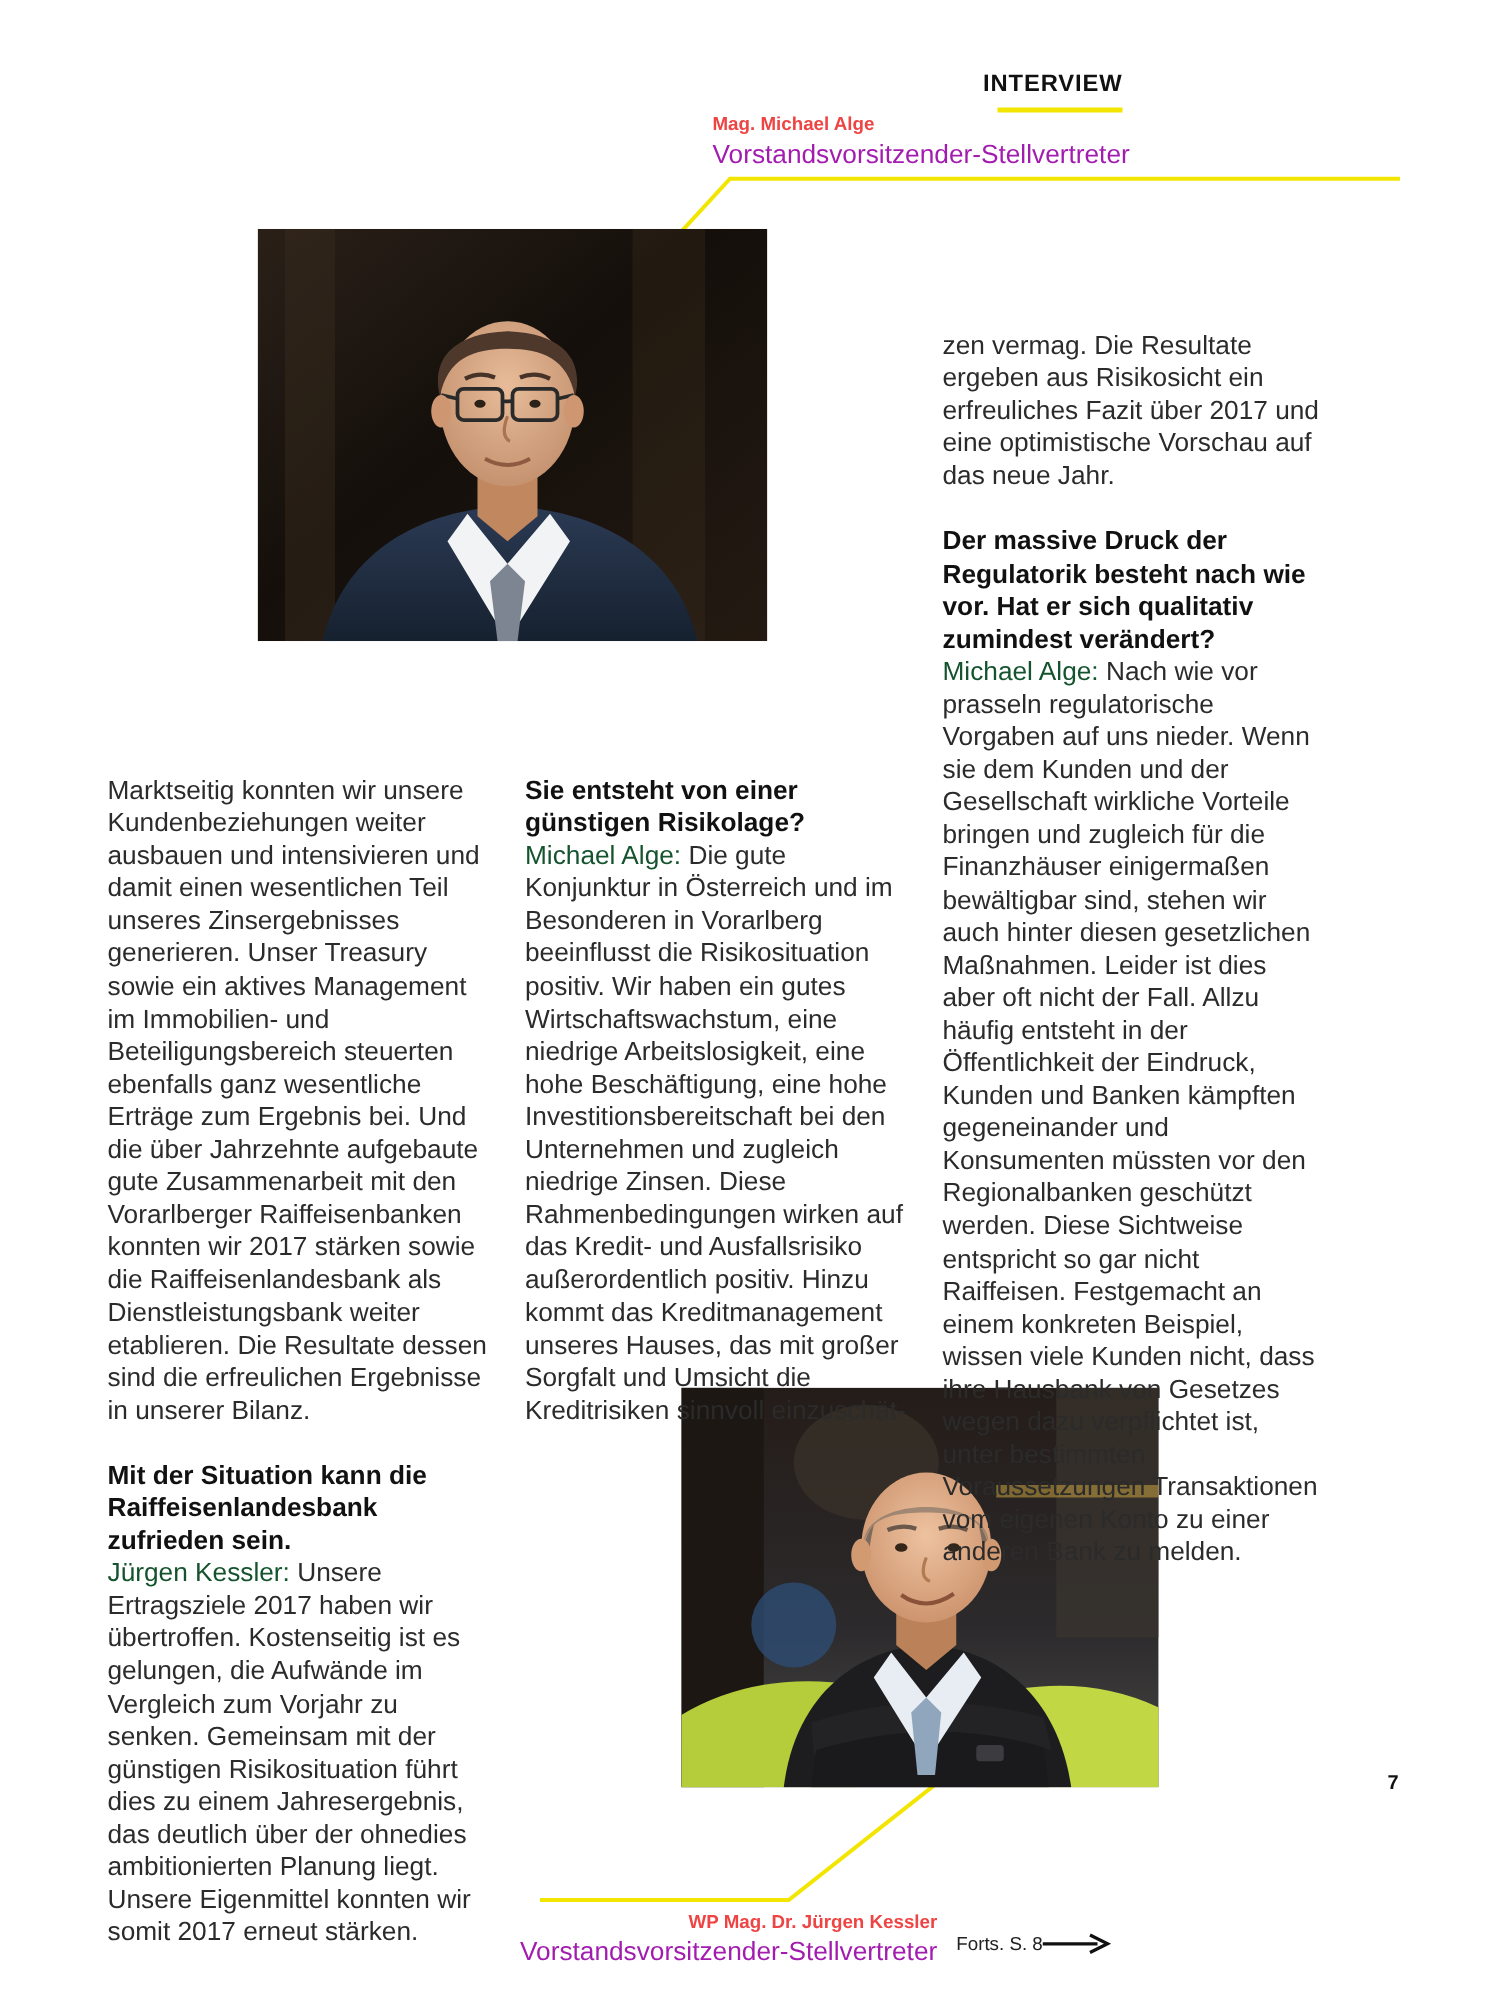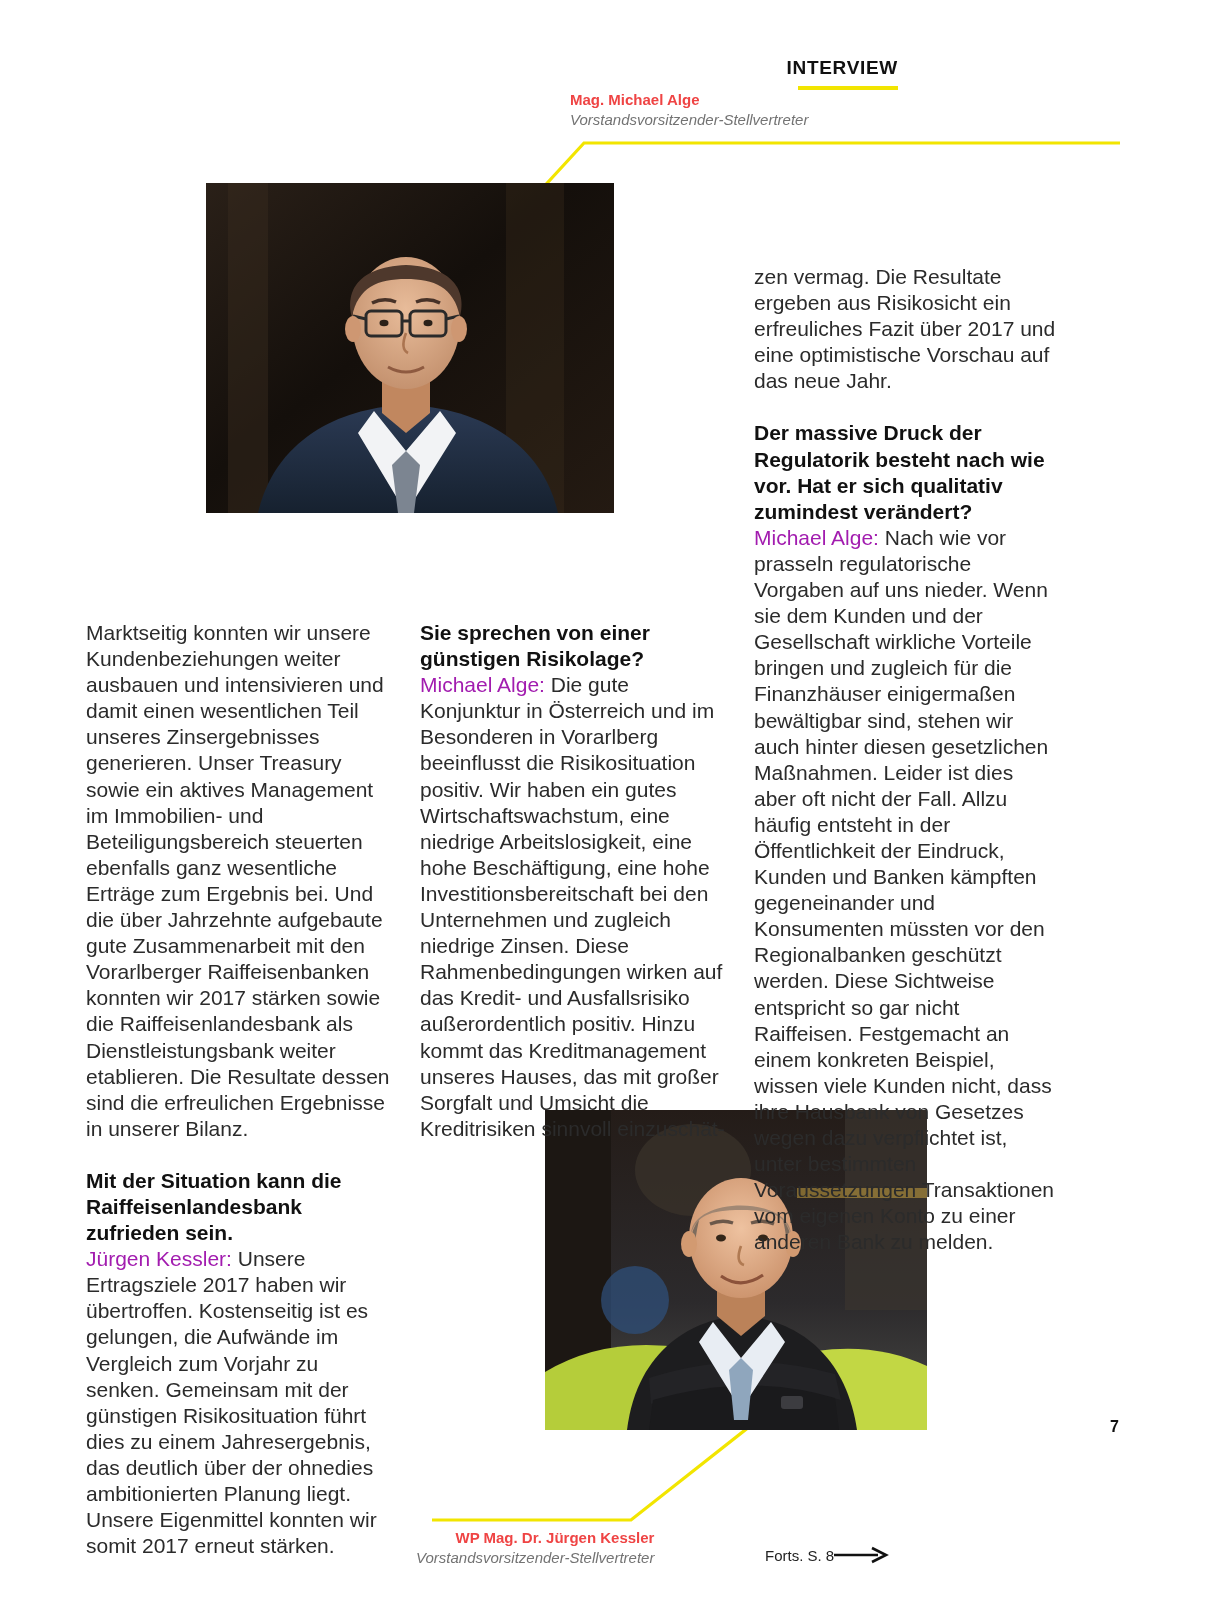--- a/index.html
+++ b/index.html
@@ -19,41 +19,41 @@
     font-size:19px;font-weight:bold;letter-spacing:.7px;color:#111;
     line-height:1;
   }
   .header-rule{
     margin-top:9px;height:4px;width:100px;margin-left:auto;
   }
 
   
   .caption{position:absolute;}
   .caption .cap-name{font-size:15px;font-weight:bold;color:#ef4444;line-height:1.3;}
-  .caption .cap-role{font-size:15px;font-weight:normal;color:#737373;line-height:1.35;font-style:italic;}
+  .caption .cap-role{font-size:21px;font-weight:normal;color:#a21caf;line-height:1.35;}
   #caption-top{left:570px;top:90px;}
   #caption-bottom{left:416px;top:1528px;text-align:right;}
 
   
   .connectors{position:absolute;left:0;top:0;width:1208px;height:1600px;pointer-events:none;}
 
   
   .photo{position:absolute;overflow:hidden;}
   #photo-alge{left:206px;top:183px;width:408px;height:330px;}
   #photo-kessler{left:545px;top:1110px;width:382px;height:320px;}
 
   
   .col{position:absolute;width:305px;font-size:21px;line-height:26.1px;color:#2b2b2b;}
   #col-left{left:86px;top:620px;}
   #col-mid{left:420px;top:620px;}
   #col-right{left:754px;top:264px;}
 
   .col p{margin:0;}
   .q{font-weight:bold;color:#111;}
-  .speaker{color:#a21caf;}
+  .speaker{color:#14532d;}
   .para-gap{height:26px;}
 
   
   .footer-cont{
     position:absolute;left:765px;top:1546px;
     font-size:15px;color:#222;display:flex;align-items:center;
   }
   .arrow-wrap{display:inline-flex;align-items:center;}
   .page-num{
     position:absolute;left:1110px;top:1418px;
@@ -193,21 +193,21 @@
   </div>
 
   <div class="col" id="col-left">
     <p>Marktseitig konnten wir unsere Kundenbeziehungen weiter ausbauen und intensivieren und damit einen wesentlichen Teil unseres Zinsergebnisses generieren. Unser Treasury sowie ein aktives Management im Immobilien- und Beteiligungsbereich steuerten ebenfalls ganz wesentliche Erträge zum Ergebnis bei. Und die über Jahrzehnte aufgebaute gute Zusammenarbeit mit den Vorarlberger Raiffeisenbanken konnten wir 2017 stärken sowie die Raiffeisenlandesbank als Dienstleistungsbank weiter etablieren. Die Resultate dessen sind die erfreulichen Ergebnisse in unserer Bilanz.</p>
     <div class="para-gap"></div>
     <p><span class="q">Mit der Situation kann die Raiffeisenlandesbank zufrieden sein.</span></p>
     <p><span class="speaker">Jürgen Kessler:</span><span> Unsere Ertragsziele 2017 haben wir übertroffen. Kostenseitig ist es gelungen, die Aufwände im Vergleich zum Vorjahr zu senken. Gemeinsam mit der günstigen Risikosituation führt dies zu einem Jahresergebnis, das deutlich über der ohnedies ambitionierten Planung liegt. Unsere Eigenmittel konnten wir somit 2017 erneut stärken.</span></p>
   </div>
 
   <div class="col" id="col-mid">
-    <p><span class="q">Sie sprechen von einer günstigen Risikolage?</span></p>
+    <p><span class="q">Sie entsteht von einer günstigen Risikolage?</span></p>
     <p><span class="speaker">Michael Alge:</span><span> Die gute Konjunktur in Österreich und im Besonderen in Vorarlberg beeinflusst die Risikosituation positiv. Wir haben ein gutes Wirtschaftswachstum, eine niedrige Arbeitslosigkeit, eine hohe Beschäftigung, eine hohe Investitionsbereitschaft bei den Unternehmen und zugleich niedrige Zinsen. Diese Rahmenbedingungen wirken auf das Kredit- und Ausfallsrisiko außerordentlich positiv. Hinzu kommt das Kreditmanagement unseres Hauses, das mit großer Sorgfalt und Umsicht die Kreditrisiken sinnvoll einzuschät-</span></p>
   </div>
 
   <div class="col" id="col-right">
     <p>zen vermag. Die Resultate ergeben aus Risikosicht ein erfreuliches Fazit über 2017 und eine optimistische Vorschau auf das neue Jahr.</p>
     <div class="para-gap"></div>
     <p><span class="q">Der massive Druck der Regulatorik besteht nach wie vor. Hat er sich qualitativ zumindest verändert?</span></p>
     <p><span class="speaker">Michael Alge:</span><span> Nach wie vor prasseln regulatorische Vorgaben auf uns nieder. Wenn sie dem Kunden und der Gesellschaft wirkliche Vorteile bringen und zugleich für die Finanzhäuser einigermaßen bewältigbar sind, stehen wir auch hinter diesen gesetzlichen Maßnahmen. Leider ist dies aber oft nicht der Fall. Allzu häufig entsteht in der Öffentlichkeit der Eindruck, Kunden und Banken kämpften gegeneinander und Konsumenten müssten vor den Regionalbanken geschützt werden. Diese Sichtweise entspricht so gar nicht Raiffeisen. Festgemacht an einem konkreten Beispiel, wissen viele Kunden nicht, dass ihre Hausbank von Gesetzes wegen dazu verpflichtet ist, unter bestimmten Voraussetzungen Transaktionen vom eigenen Konto zu einer anderen Bank zu melden.</span></p>
   </div>
 

